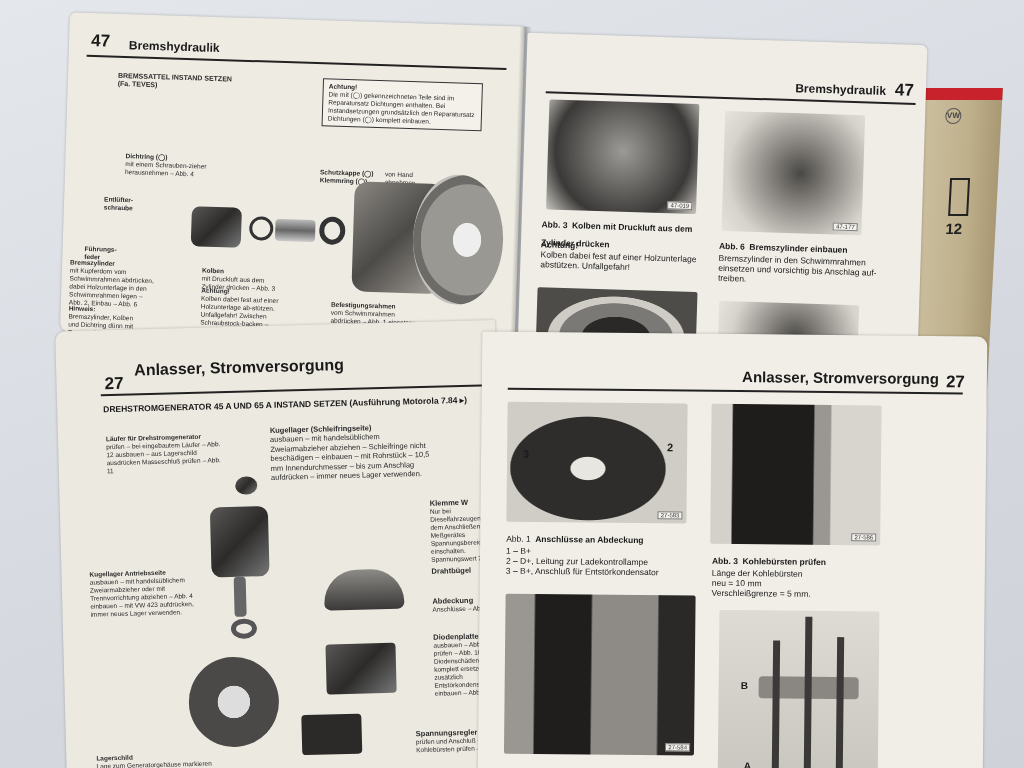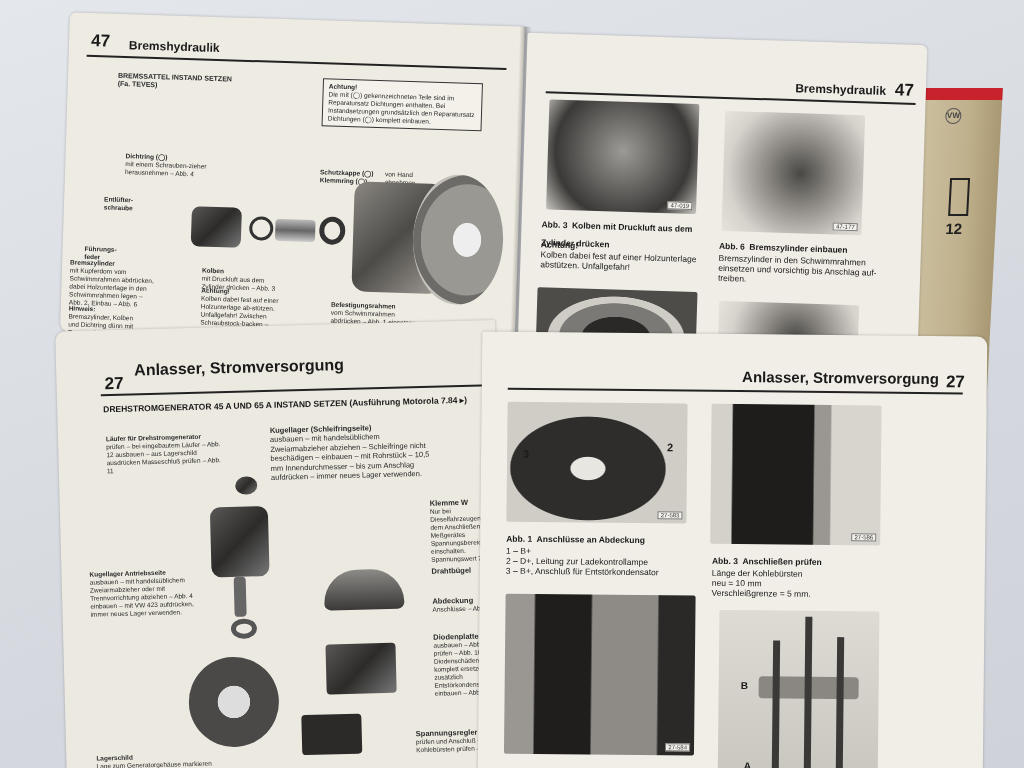--- a/index.html
+++ b/index.html
@@ -247,33 +247,33 @@
     <div class="hdr-title" style="right:48px;top:34px;font-size:15px;">Anlasser, Stromversorgung</div>
     <div class="hdr-num" style="right:22px;top:36px;">27</div>
     <div class="rule" style="left:26px;top:56px;width:455px;"></div>
 
     <div class="photo light" style="left:26px;top:70px;width:180px;height:120px;background:radial-gradient(ellipse at 45% 55%, #e8e6e0 0 12%, #2e2d2c 13% 55%, #d0cdc6 56%);">
       <span style="position:absolute;left:16px;top:46px;font-size:11px;font-weight:bold;">3</span>
       <span style="position:absolute;left:160px;top:38px;font-size:11px;font-weight:bold;">2</span>
       <span class="ref">27-583</span>
     </div>
     <div style="position:absolute;left:26px;top:196px;width:220px;">
-      <span class="caption" style="font-weight:bold;">Abb. 1</span>
+      <span class="caption" style="font-weight:normal;">Abb. 1</span>
       <span class="caption">Anschlüsse an Abdeckung</span>
       <div class="body9">1 – B+</div>
       <div class="body9">2 – D+, Leitung zur Ladekontrollampe</div>
       <div class="body9">3 – B+, Anschluß für Entstörkondensator</div>
     </div>
 
     <div class="photo light" style="left:230px;top:70px;width:170px;height:140px;background:linear-gradient(90deg,#d4d1cb 0 12%, #1e1d1c 13% 60%, #9a9792 61% 70%, #d8d5cf 71%);">
       <span class="ref">27-586</span>
     </div>
     <div style="position:absolute;left:232px;top:216px;width:200px;">
       <span class="caption">Abb. 3</span>
-      <span class="caption">Anschließen prüfen</span>
+      <span class="caption">Kohlebürsten prüfen</span>
       <div class="body9">Länge der Kohlebürsten</div>
       <div class="body9">neu = 10 mm</div>
       <div class="body9">Verschleißgrenze = 5 mm.</div>
     </div>
 
     <div class="photo" style="left:26px;top:262px;width:190px;height:160px;background:linear-gradient(90deg,#9a9792 0 15%, #1f1e1d 16% 45%, #8e8b86 46% 80%, #2a2928 81%);">
       <span class="ref">27-584</span>
     </div>
 
     <div class="photo light" style="left:240px;top:276px;width:160px;height:170px;background:linear-gradient(#dedbd5,#c9c6c0);">

